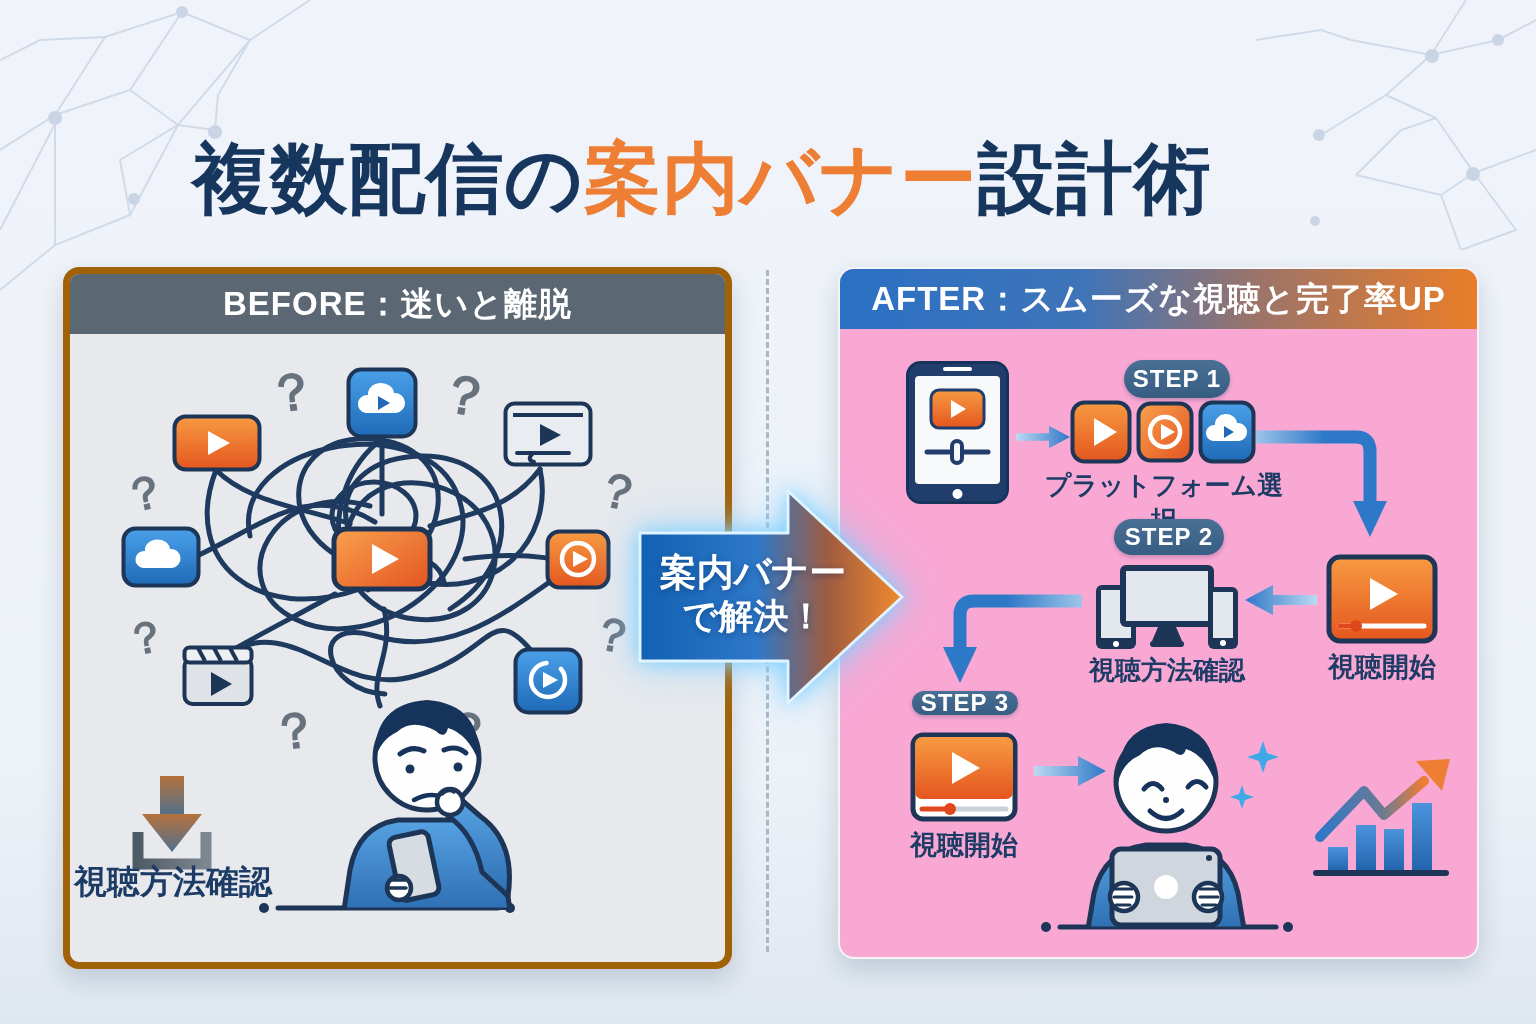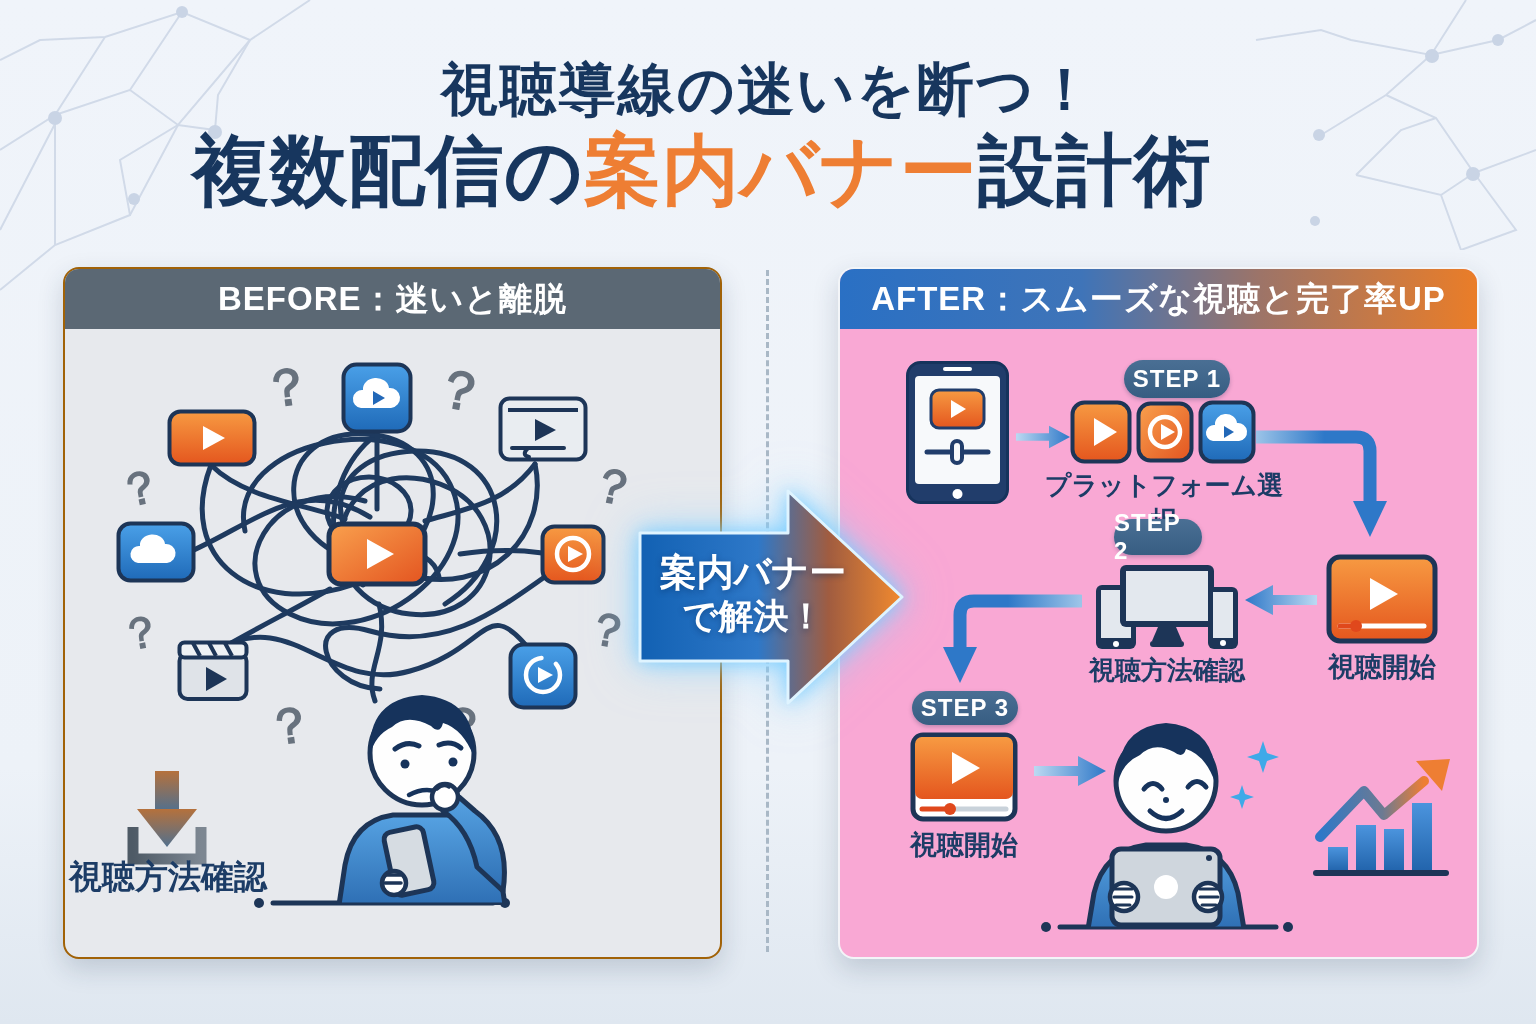--- a/index.html
+++ b/index.html
@@ -12,28 +12,28 @@
   .stage{position:relative;width:1536px;height:1024px;}
   .abs{position:absolute;}
   
   .net{position:absolute;opacity:.85;pointer-events:none;}
   
   .title1{
     position:absolute;top:52px;left:0;width:1536px;text-align:center;
     font-size:57px;font-weight:900;color:#17365e;letter-spacing:2px;
   }
   .title2{
-    position:absolute;top:120px;left:0;width:1404px;text-align:center;
+    position:absolute;top:128px;left:0;width:1404px;text-align:center;
     font-size:77px;font-weight:900;color:#17365e;letter-spacing:1px;
   }
   .title2 .hl{color:#ee7e33;}
   
   .panel{position:absolute;top:267px;height:688px;border-radius:16px;
     box-shadow:0 10px 26px rgba(30,50,80,.18);overflow:hidden;}
-  .panel.before{left:63px;width:655px;background:#e7e9ed;border:2px solid #a16207;}
+  .panel.before{left:63px;width:655px;background:#e7e9ed;border:7px solid #a16207;}
   .panel.after{left:838px;width:637px;background:#f9a8d4;border:2px solid #f3f5f8;}
   .panel-header{
     position:absolute;top:0;left:0;right:0;height:60px;
     display:flex;align-items:center;justify-content:center;
     color:#fff;font-size:33px;font-weight:800;letter-spacing:1px;
   }
   .panel.before .panel-header{background:#5b6874;}
   .panel.after .panel-header{
     background:linear-gradient(90deg,#2a70c4 0%,#3f74b8 38%,#9d7468 66%,#ea7d28 100%);}
   .divider{
@@ -150,21 +150,20 @@
     </g>
     <g fill="#c3cfe2">
       <circle cx="196" cy="56" r="7"></circle>
         <circle cx="262" cy="40" r="6"></circle>
       <circle cx="83" cy="135" r="6"></circle>
         <circle cx="237" cy="174" r="7"></circle>
         <circle cx="79" cy="221" r="5"></circle>
     </g>
   </svg>
 
-  <div class="title1">視聴導線の迷いを断つ！</div>
   <div class="title2"><span>複数配信の</span><span class="hl">案内バナー</span><span>設計術</span></div>
 
   <div class="divider"></div>
 
   <section class="panel before">
     <div class="panel-header">BEFORE：迷いと離脱</div>
 
     <svg class="abs" style="left:0;top:60px" width="655" height="628" viewBox="0 60 655 628">
       <g fill="none" stroke="#1e3a5f" stroke-width="5" stroke-linecap="round">
         <path d="M146,196 C110,290 190,350 290,315 C390,280 395,170 300,165 C210,160 200,270 300,295"></path>
@@ -297,21 +296,21 @@
       <rect x="2.5" y="2.5" width="53" height="59" rx="12" fill="url(#gBl)" stroke="#1d3557" stroke-width="4"></rect>
       <path d="M15,41 a8,8 0 0 1 2,-16 a11,10 0 0 1 22,-2 a7.5,7.5 0 0 1 2,18 z" fill="#fff"></path>
       <polygon points="26,26 26,38 36,32" fill="#2268b8"></polygon>
     </svg>
     <div class="navy-label" style="left:199px;top:199px;width:250px;font-size:26px">プラットフォーム選択</div>
     <svg class="icon" style="left:416px;top:152px" width="134" height="126" viewBox="0 0 134 126">
       <path d="M0,16 H100 Q114,16 114,30 V82" fill="none" stroke="url(#gElb1)" stroke-width="13" stroke-linecap="round"></path>
       <polygon points="97,80 131,80 114,116" fill="#2e78c8"></polygon>
     </svg>
 
-    <div class="step-badge" style="left:274px;top:250px;width:88px;height:36px">STEP 2</div>
+    <div class="step-badge" style="left:274px;top:250px;width:110px;height:36px">STEP 2</div>
     <svg class="icon" style="left:252px;top:288px" width="150" height="100" viewBox="0 0 150 100">
       <rect x="4" y="28" width="40" height="64" rx="6" fill="#1d3557"></rect>
       <rect x="9" y="33" width="30" height="48" fill="#e3e8ee"></rect>
       <circle cx="24" cy="87" r="3" fill="#fff"></circle>
       <rect x="28" y="8" width="94" height="62" rx="6" fill="#1d3557"></rect>
       <rect x="34" y="14" width="82" height="50" fill="#e3e8ee"></rect>
       <path d="M66,70 h18 l6,14 h-30 z" fill="#1d3557"></path>
       <rect x="58" y="84" width="34" height="6" rx="3" fill="#1d3557"></rect>
       <rect x="116" y="30" width="30" height="62" rx="6" fill="#1d3557"></rect>
       <rect x="121" y="35" width="20" height="46" fill="#e3e8ee"></rect>
@@ -327,21 +326,21 @@
       <line x1="14" y1="72" x2="98" y2="72" stroke="#fff" stroke-width="5" stroke-linecap="round"></line>
       <line x1="14" y1="72" x2="30" y2="72" stroke="#e0481c" stroke-width="5" stroke-linecap="round"></line>
       <circle cx="30" cy="72" r="6" fill="#e0481c"></circle>
     </svg>
     <div class="navy-label" style="left:486px;top:380px;width:112px;font-size:27px">視聴開始</div>
     <svg class="icon" style="left:100px;top:318px" width="142" height="104" viewBox="0 0 142 104">
       <path d="M140,14 H34 Q20,14 20,28 V62" fill="none" stroke="url(#gElb2)" stroke-width="13" stroke-linecap="round"></path>
       <polygon points="3,60 37,60 20,96" fill="#2e78c8"></polygon>
     </svg>
 
-    <div class="step-badge" style="left:72px;top:422px;width:106px;height:34px">STEP 3</div>
+    <div class="step-badge" style="left:72px;top:422px;width:106px;height:24px">STEP 3</div>
     <svg class="icon" style="left:70px;top:463px" width="108" height="90" viewBox="0 0 108 90">
       <rect x="3" y="3" width="102" height="84" rx="10" fill="#fff" stroke="#1d3557" stroke-width="5"></rect>
       <rect x="5" y="5" width="98" height="62" rx="7" fill="url(#gOr)"></rect>
       <polygon points="42,20 42,52 70,36" fill="#fff"></polygon>
       <line x1="12" y1="77" x2="40" y2="77" stroke="#e0481c" stroke-width="5" stroke-linecap="round"></line>
       <line x1="40" y1="77" x2="96" y2="77" stroke="#c9d2da" stroke-width="5" stroke-linecap="round"></line>
       <circle cx="40" cy="77" r="6" fill="#e0481c"></circle>
     </svg>
     <div class="navy-label" style="left:60px;top:558px;width:128px;font-size:27px">視聴開始</div>
     <svg class="icon" style="left:194px;top:484px" width="72" height="36" viewBox="0 0 72 36">

